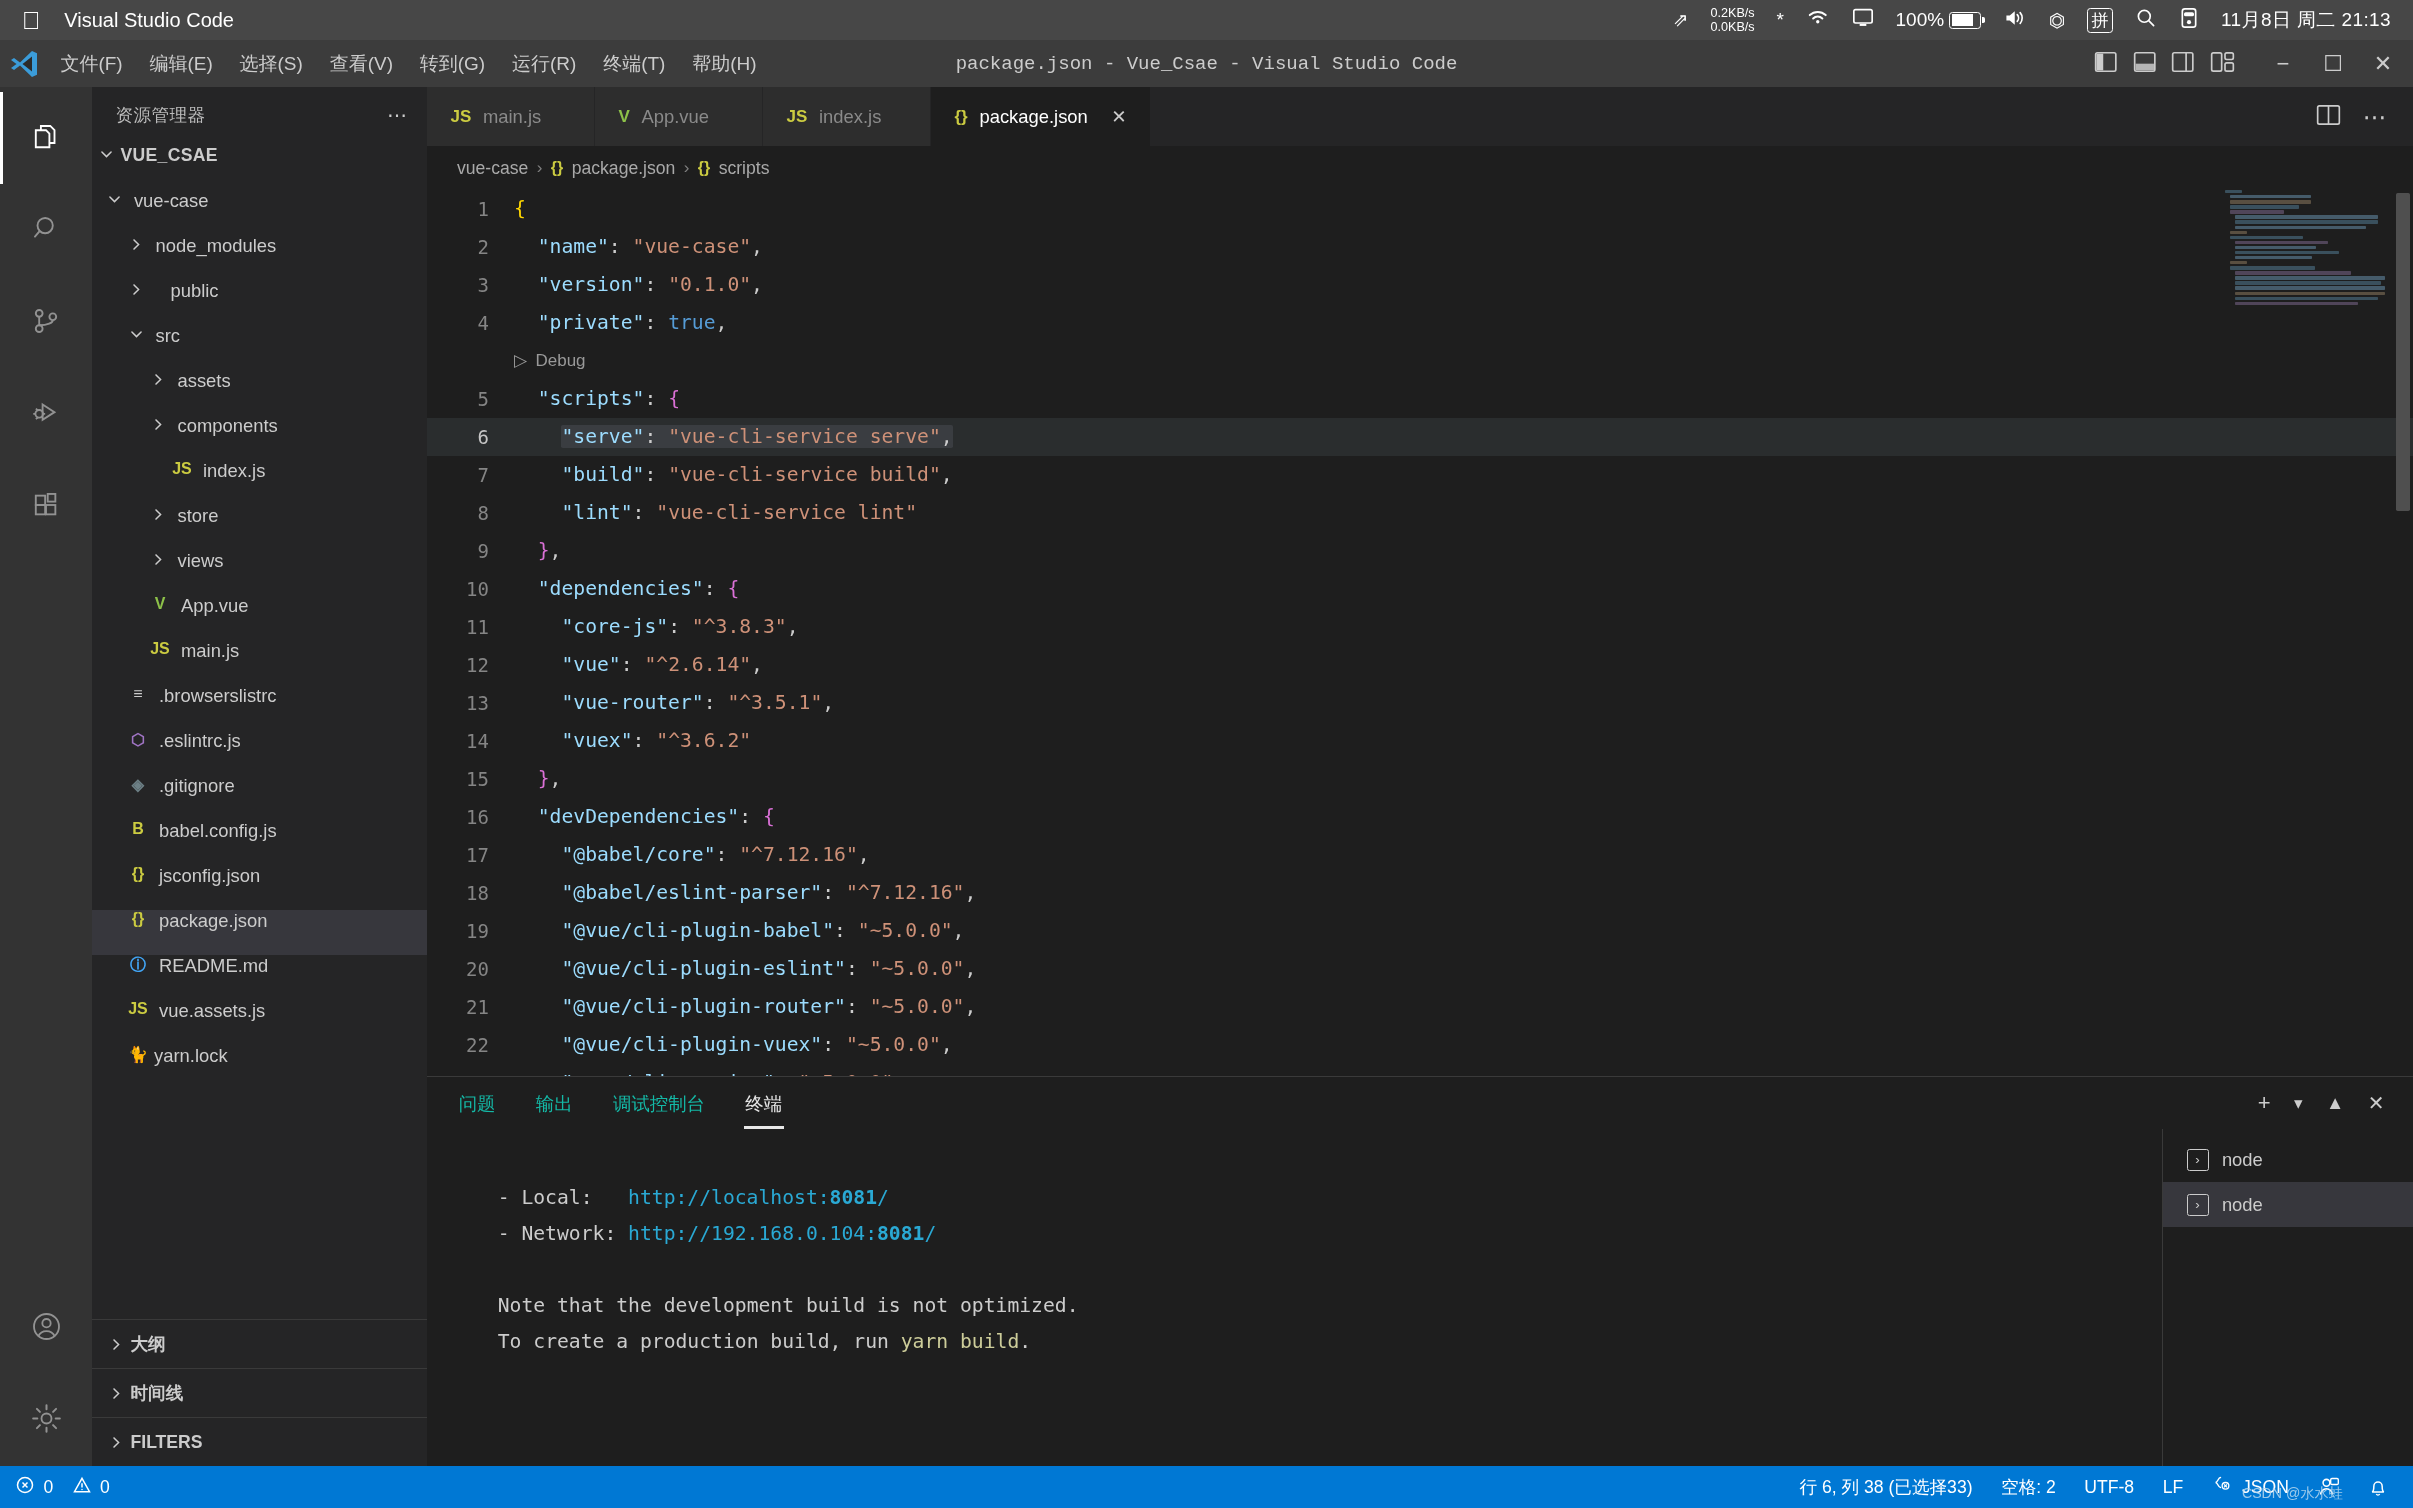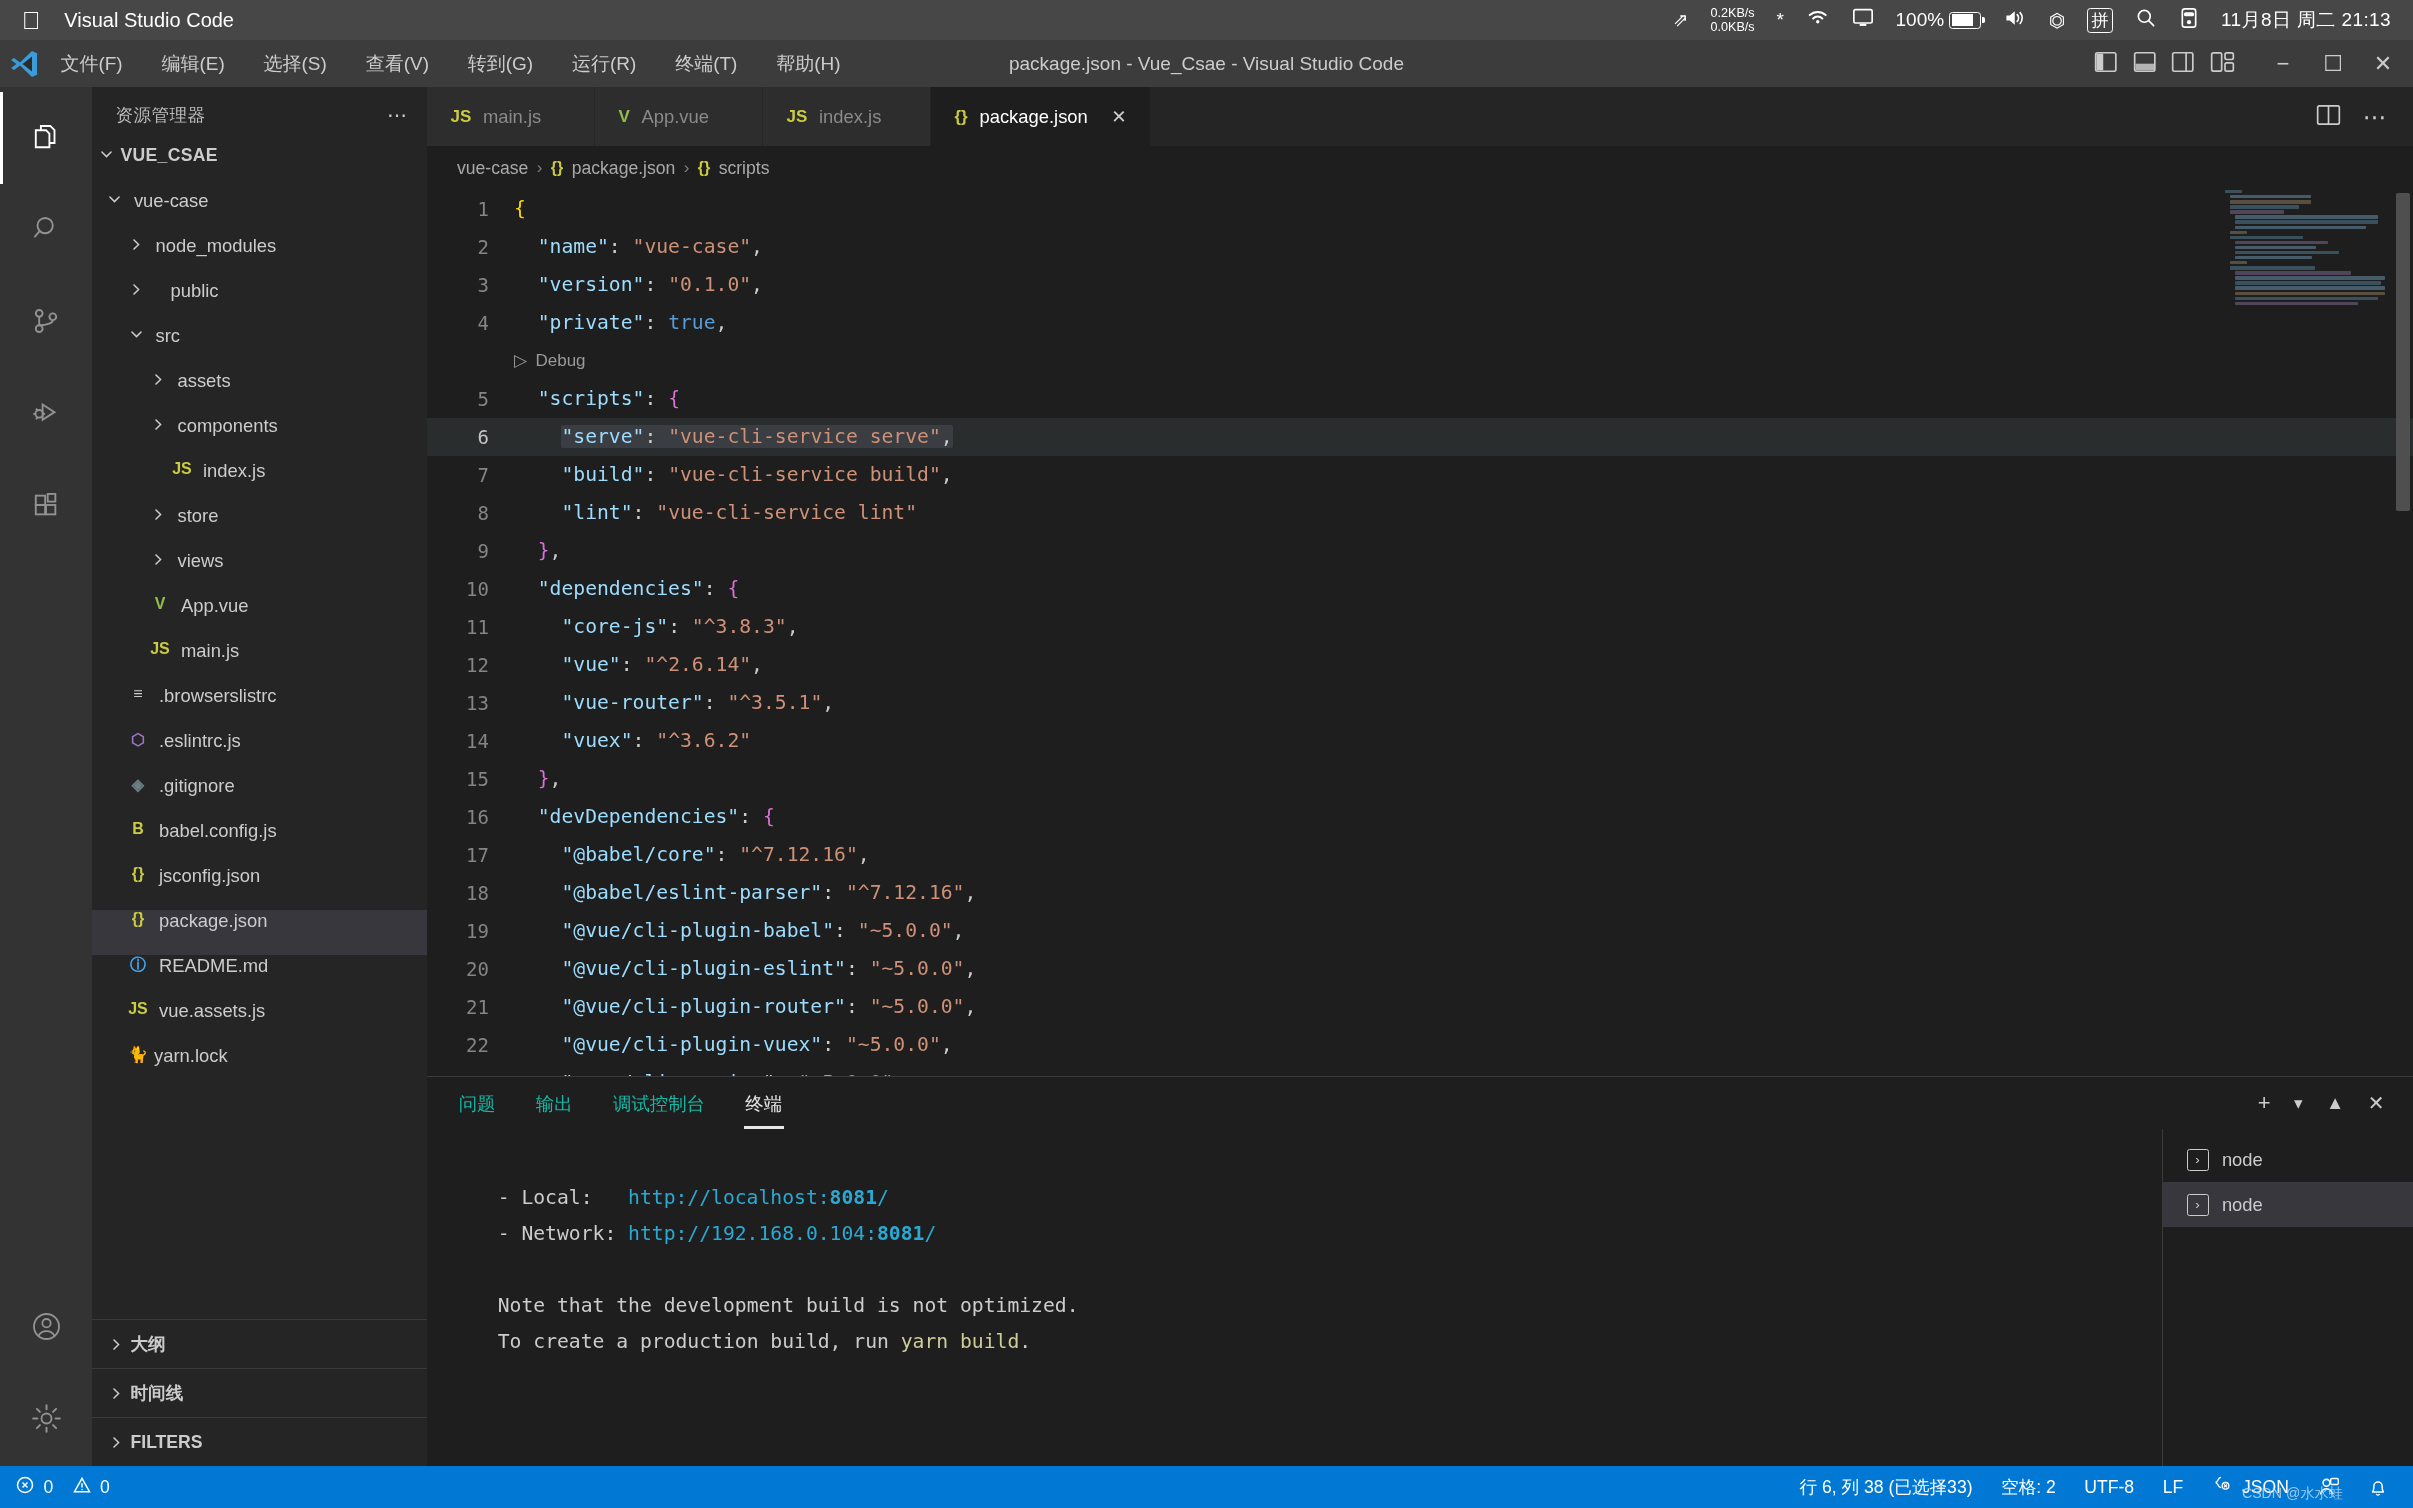--- a/index.html
+++ b/index.html
@@ -39,25 +39,25 @@
     border: 1.7px solid #fff; border-radius: 3.4px; padding: 0px 3.4px; font-size: 17px;
   }
   .mac-date { font-size: 19px; letter-spacing: 0.4px; }
 
   
   .titlebar {
     height: 47px; flex: 0 0 47px; background: #3c3c3c; color: #cccccc;
     display: flex; align-items: center; position: relative;
   }
   .vsc-logo { width: 47px; display: flex; justify-content: center; align-items: center; }
-  .menu { display: flex; gap: 12px; }
+  .menu { display: flex; gap: 0px; }
   .menu-item { font-size: 19px; padding: 5px 13.4px; color: #cccccc; cursor: default; }
   .title-center {
     position: absolute; left: 0; right: 0; text-align: center;
-    font-size: 19px; color: #cccccc; pointer-events: none;
+    font-size: 19px; color: #cccccc; pointer-events: none; font-family: Liberation Mono, monospace;
   }
   .title-right { margin-left: auto; display: flex; align-items: center; gap: 0; z-index:2; padding-right: 5px;}
   .layout-icons { display: flex; gap: 15px; align-items: center; margin-right: 23.5px; }
   .win-btn { width: 50px; height: 47px; display: flex; align-items: center; justify-content: center; font-size: 22px; color:#cccccc;}
 
   
   .body-row { flex: 1 1 auto; display: flex; min-height: 0; }
 
   
   .activity-bar {

